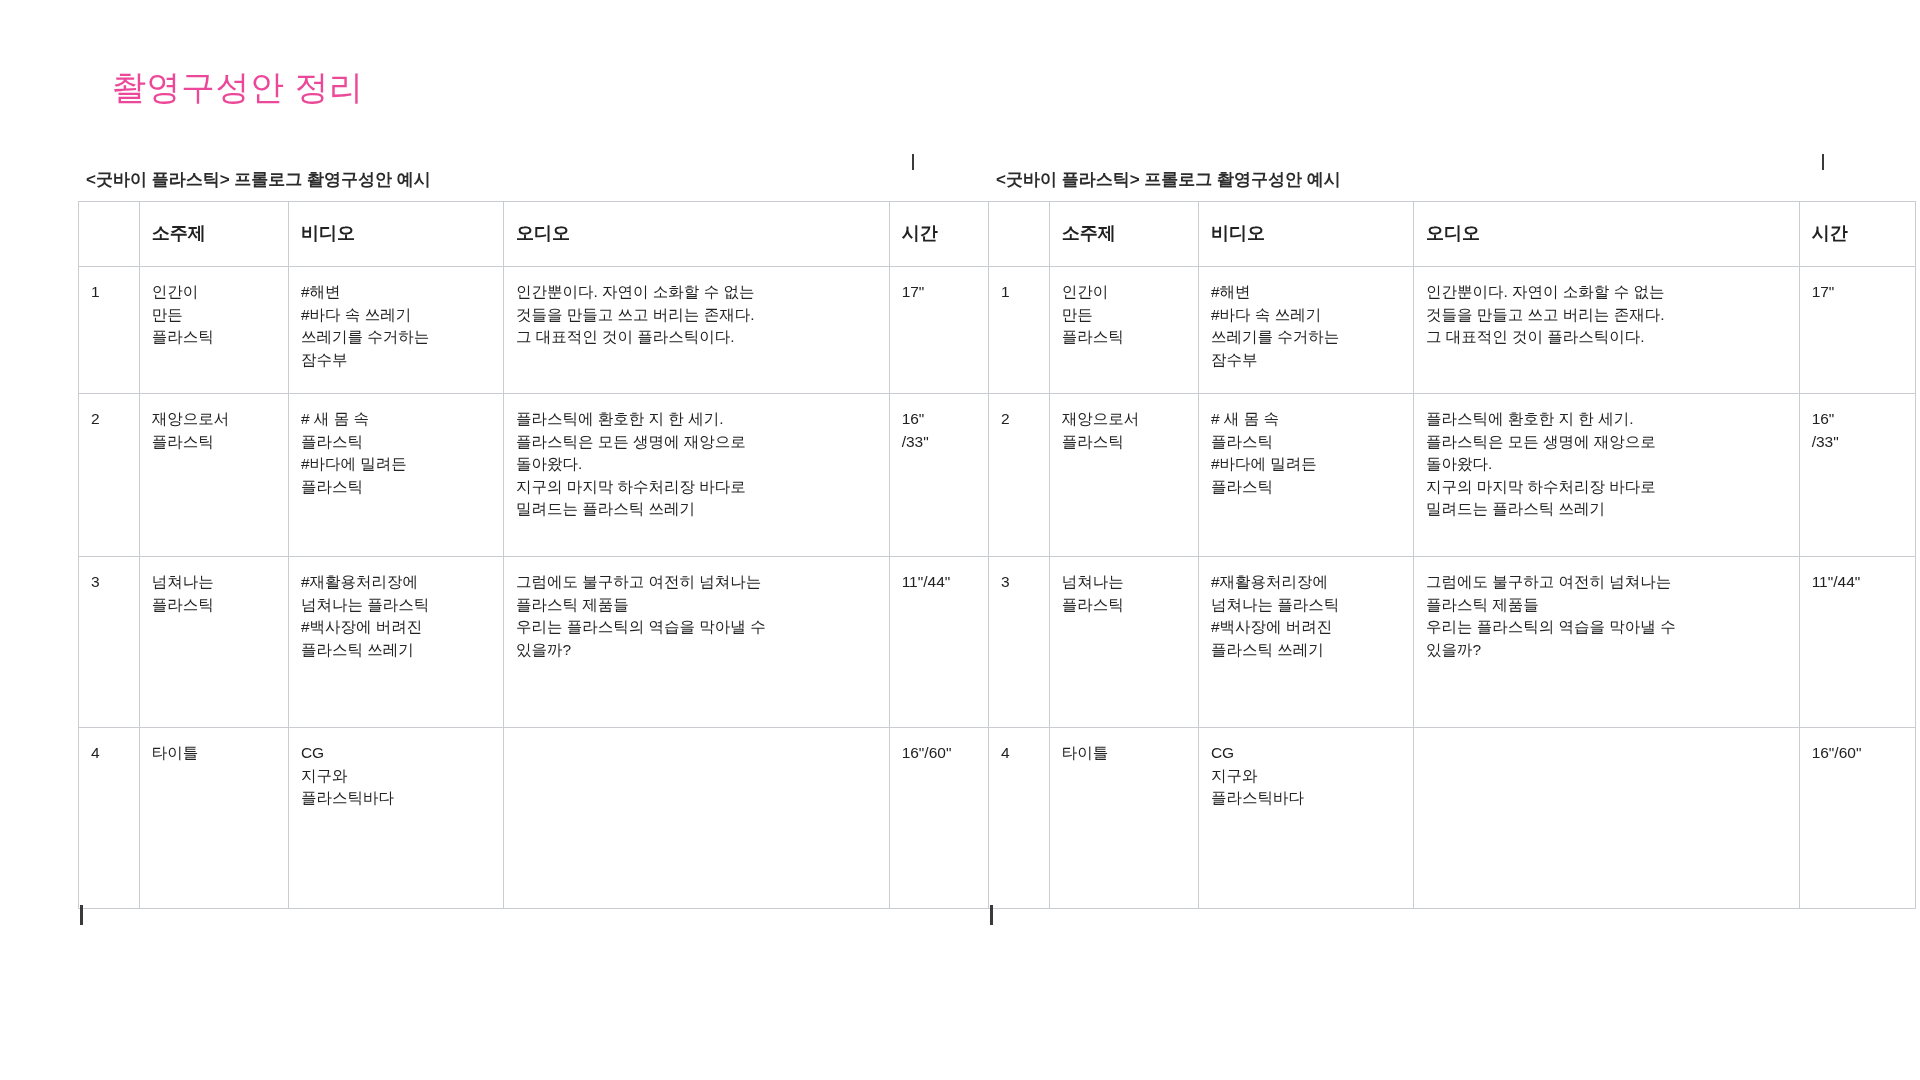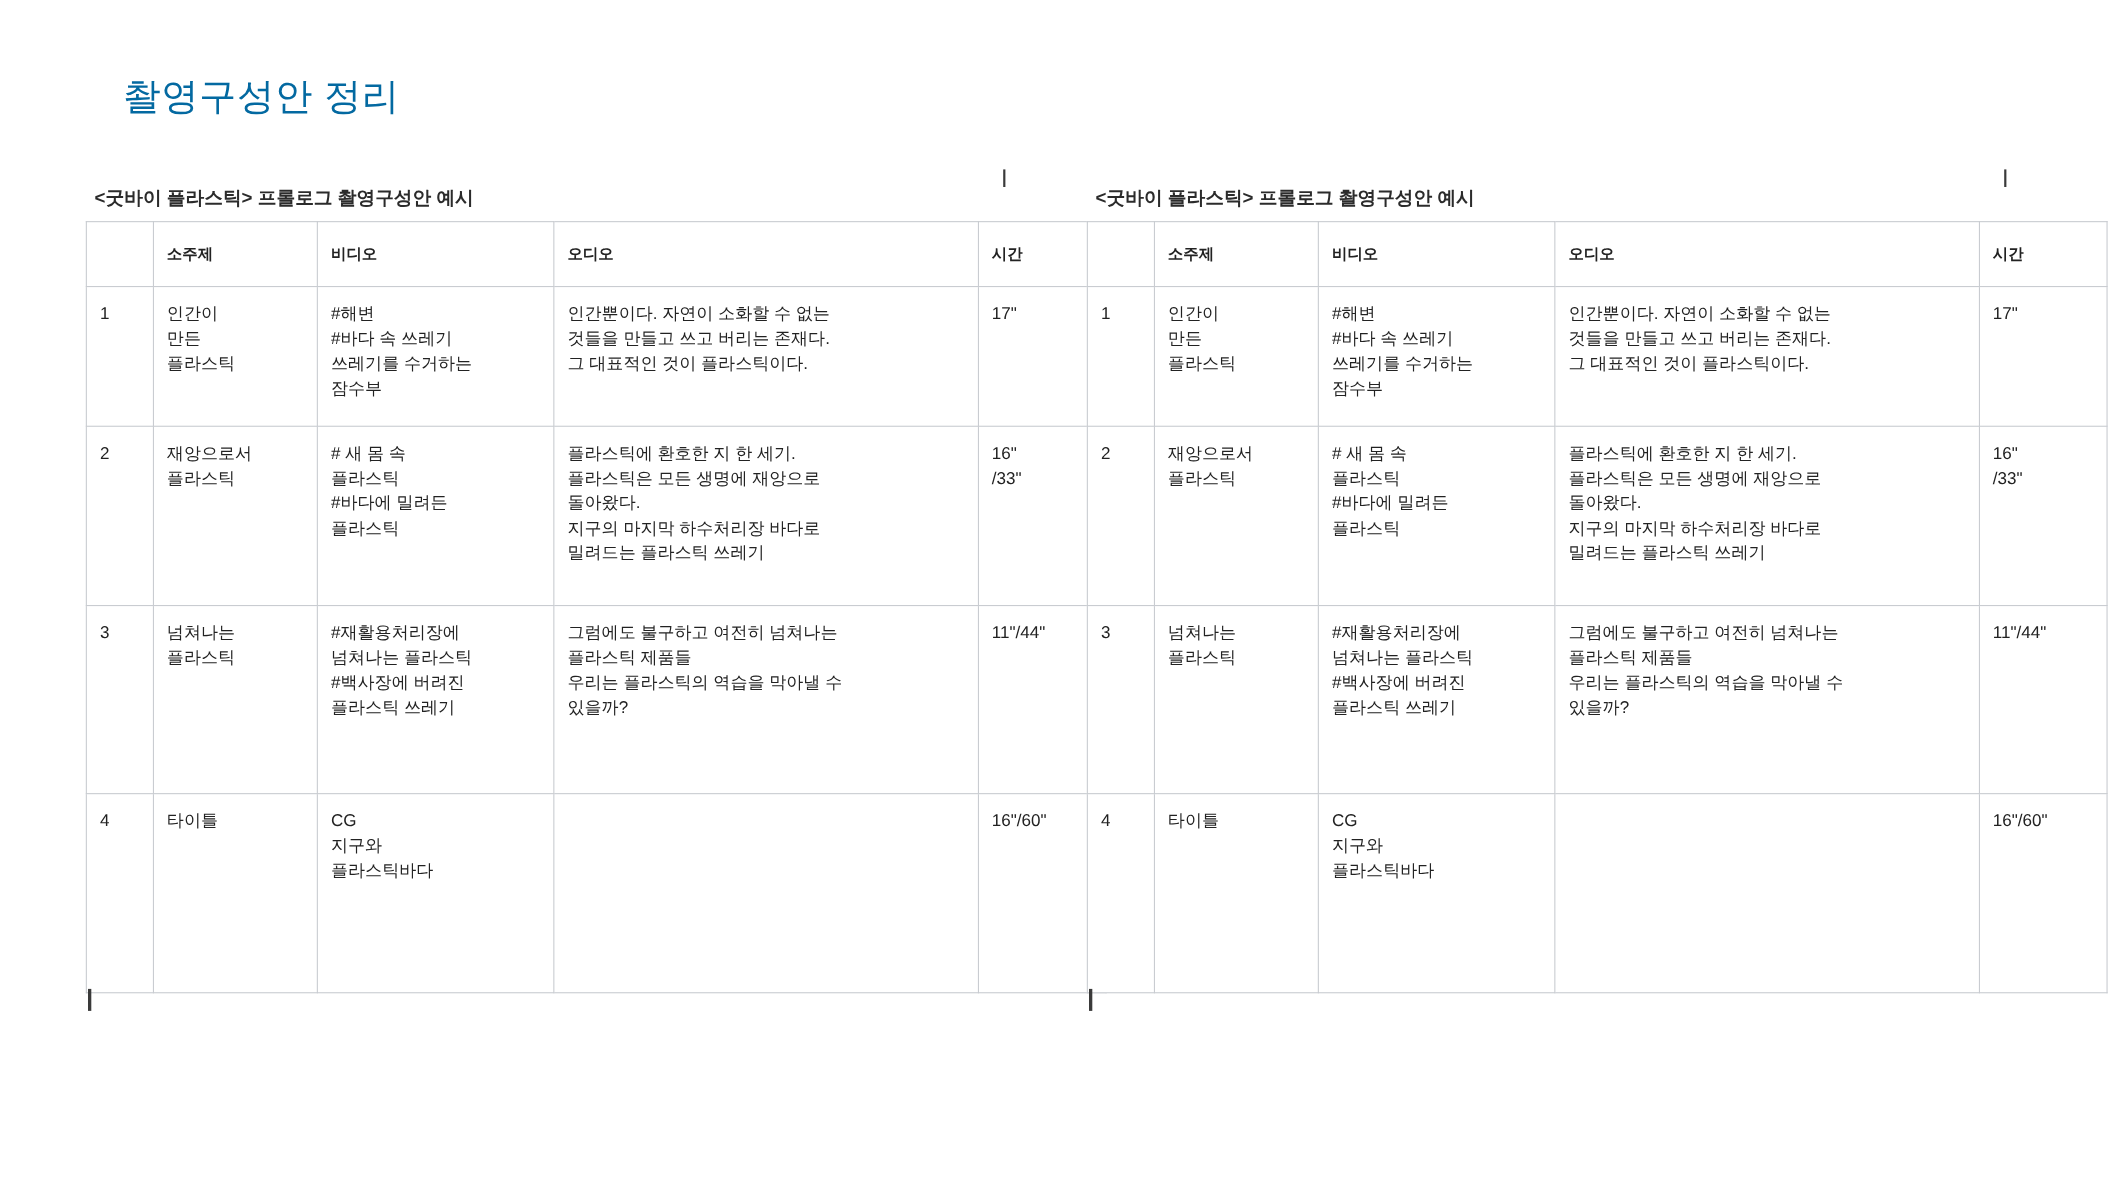--- a/index.html
+++ b/index.html
@@ -15,21 +15,21 @@
     color: #222222;
     overflow: hidden;
     position: relative;
   }
   .page-title {
     position: absolute;
     left: 112px;
     top: 42px;
     font-size: 34px;
     font-weight: 400;
-    color: #0369a1;
+    color: #ec4899;
     letter-spacing: 0.5px;
     white-space: nowrap;
   }
 
   .doc-panel {
     position: absolute;
     top: 168px;
     width: 928px;
   }
   .doc-panel.left  { left: 78px; }
@@ -63,21 +63,21 @@
     vertical-align: top;
     padding: 14px 12px 16px 12px;
     font-size: 15.5px;
     line-height: 1.45;
     color: #222222;
     text-align: left;
     font-weight: 400;
   }
   table.script-table thead th {
     font-weight: 700;
-    font-size: 14px;
+    font-size: 18px;
     padding-top: 18px;
     padding-bottom: 20px;
     vertical-align: top;
     margin-left: 40px;
   }
   .col-num   { width: 48px; }
   .col-sub   { width: 118px; }
   .col-video { width: 170px; }
   .col-audio { width: 305px; }
   .col-time  { width: 92px; }

